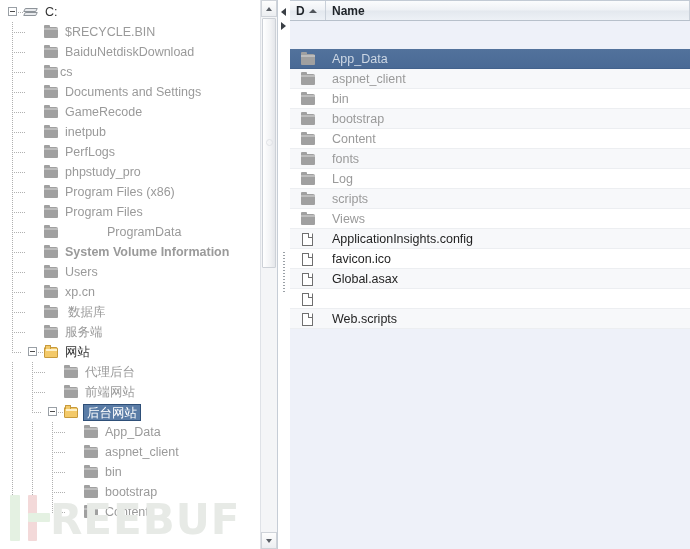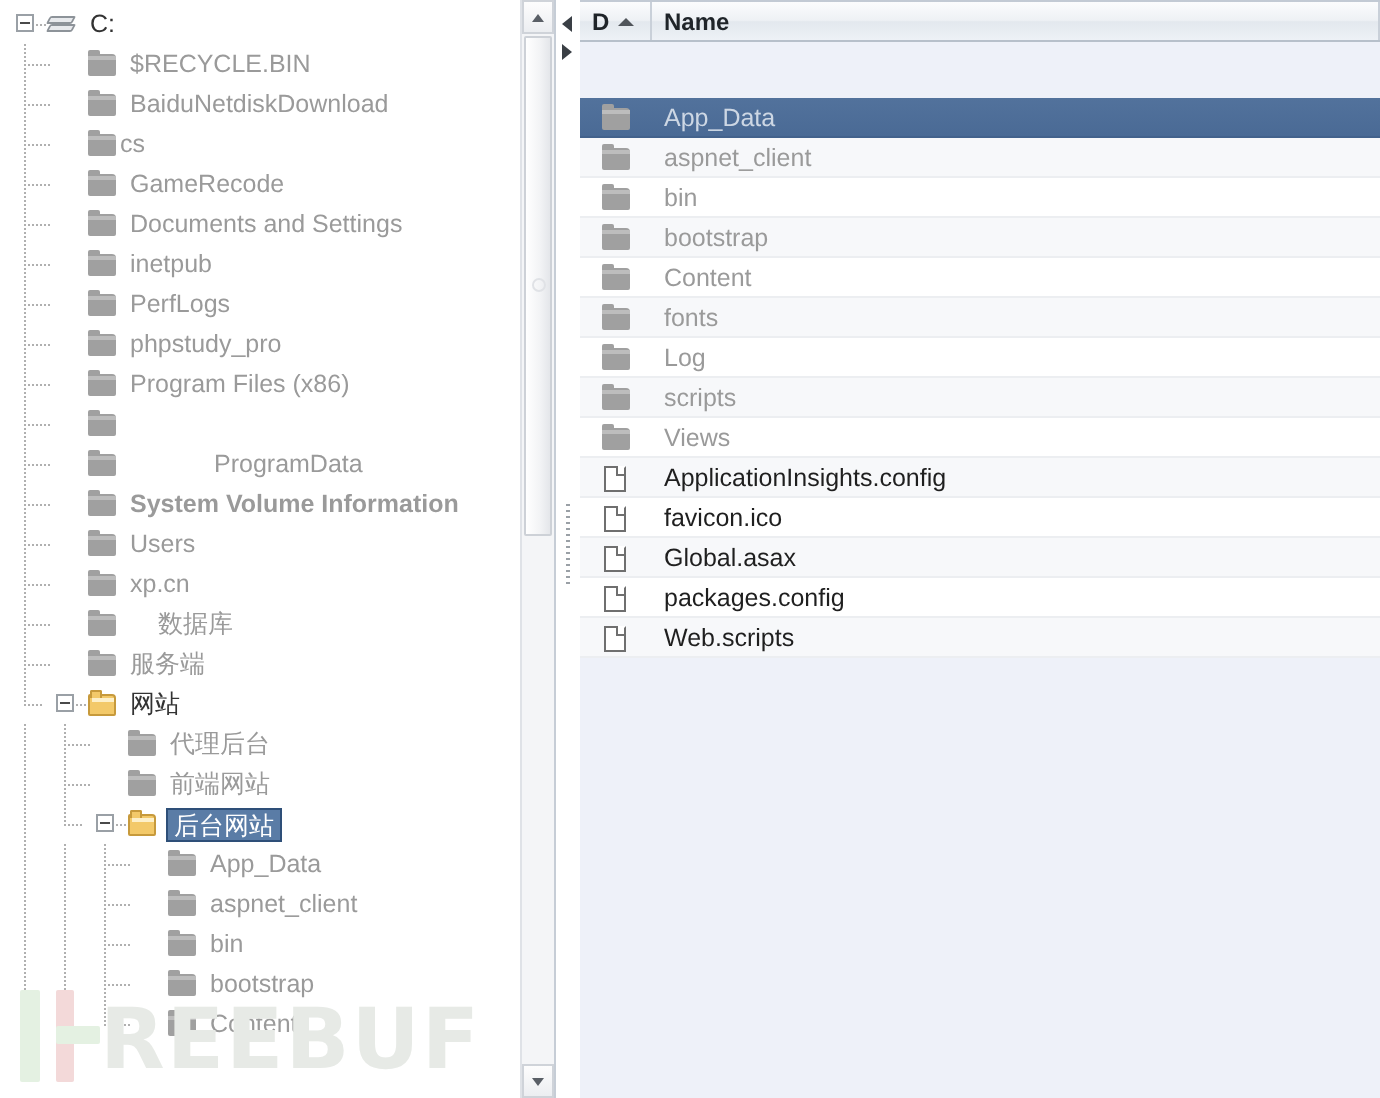--- a/index.html
+++ b/index.html
@@ -520,36 +520,36 @@
             <span class="ico-folder"></span>
           </span>
           <span class="tree-label" style="position: absolute; left: 58px;">cs</span>
         </div>
         <div class="tree-row">
           <span class="guide" style="left: 12px;"></span>
           <span class="elbow" style="left: 12px; width: 13px;"></span>
           <span class="ico" style="position: absolute; left: 43px; top: 3px;">
             <span class="ico-folder"></span>
           </span>
+          <span class="tree-label" style="position: absolute; left: 63px;">Documents and Settings</span>
+        </div>
+        <div class="tree-row">
+          <span class="guide" style="left: 12px;"></span>
+          <span class="elbow" style="left: 12px; width: 13px;"></span>
+          <span class="ico" style="position: absolute; left: 43px; top: 3px;">
+            <span class="ico-folder"></span>
+          </span>
           <span class="tree-label" style="position: absolute; left: 63px;">GameRecode</span>
         </div>
         <div class="tree-row">
           <span class="guide" style="left: 12px;"></span>
           <span class="elbow" style="left: 12px; width: 13px;"></span>
           <span class="ico" style="position: absolute; left: 43px; top: 3px;">
             <span class="ico-folder"></span>
           </span>
-          <span class="tree-label" style="position: absolute; left: 63px;">Documents and Settings</span>
-        </div>
-        <div class="tree-row">
-          <span class="guide" style="left: 12px;"></span>
-          <span class="elbow" style="left: 12px; width: 13px;"></span>
-          <span class="ico" style="position: absolute; left: 43px; top: 3px;">
-            <span class="ico-folder"></span>
-          </span>
           <span class="tree-label" style="position: absolute; left: 63px;">inetpub</span>
         </div>
         <div class="tree-row">
           <span class="guide" style="left: 12px;"></span>
           <span class="elbow" style="left: 12px; width: 13px;"></span>
           <span class="ico" style="position: absolute; left: 43px; top: 3px;">
             <span class="ico-folder"></span>
           </span>
           <span class="tree-label" style="position: absolute; left: 63px;">PerfLogs</span>
         </div>
@@ -568,20 +568,21 @@
             <span class="ico-folder"></span>
           </span>
           <span class="tree-label" style="position: absolute; left: 63px;">Program Files (x86)</span>
         </div>
         <div class="tree-row">
           <span class="guide" style="left: 12px;"></span>
           <span class="elbow" style="left: 12px; width: 13px;"></span>
           <span class="ico" style="position: absolute; left: 43px; top: 3px;">
             <span class="ico-folder"></span>
           </span>
+          <span class="tree-label" style="position: absolute; left: 63px;">Program Files</span>
         </div>
         <div class="tree-row">
           <span class="guide" style="left: 12px;"></span>
           <span class="elbow" style="left: 12px; width: 13px;"></span>
           <span class="ico" style="position: absolute; left: 43px; top: 3px;">
             <span class="ico-folder"></span>
           </span>
           <span class="tree-label" style="position: absolute; left: 63px; margin-left: 42px;">ProgramData</span>
         </div>
         <div class="tree-row">
@@ -607,21 +608,21 @@
             <span class="ico-folder"></span>
           </span>
           <span class="tree-label" style="position: absolute; left: 63px;">xp.cn</span>
         </div>
         <div class="tree-row">
           <span class="guide" style="left: 12px;"></span>
           <span class="elbow" style="left: 12px; width: 13px;"></span>
           <span class="ico" style="position: absolute; left: 43px; top: 3px;">
             <span class="ico-folder"></span>
           </span>
-          <span class="tree-label cjk" style="position: absolute; left: 77px;">数据库</span>
+          <span class="tree-label cjk" style="position: absolute; left: 66px;">数据库</span>
         </div>
         <div class="tree-row">
           <span class="guide" style="left: 12px;"></span>
           <span class="elbow" style="left: 12px; width: 13px;"></span>
           <span class="ico" style="position: absolute; left: 43px; top: 3px;">
             <span class="ico-folder"></span>
           </span>
           <span class="tree-label cjk" style="position: absolute; left: 63px;">服务端</span>
         </div>
         <div class="tree-row dark">
@@ -850,21 +851,20 @@
             </span>
           </div>
           <div class="cell-name">Global.asax</div>
         </div>
         <div class="file-row isfile">
           <div class="cell-icon">
             <span class="ico" style="margin-right: 0px;">
               <span class="ico-file"></span>
             </span>
           </div>
-          <div class="cell-name">packages.config</div>
         </div>
         <div class="file-row alt isfile">
           <div class="cell-icon">
             <span class="ico" style="margin-right: 0px;">
               <span class="ico-file"></span>
             </span>
           </div>
           <div class="cell-name">Web.scripts</div>
         </div>
       </div>

